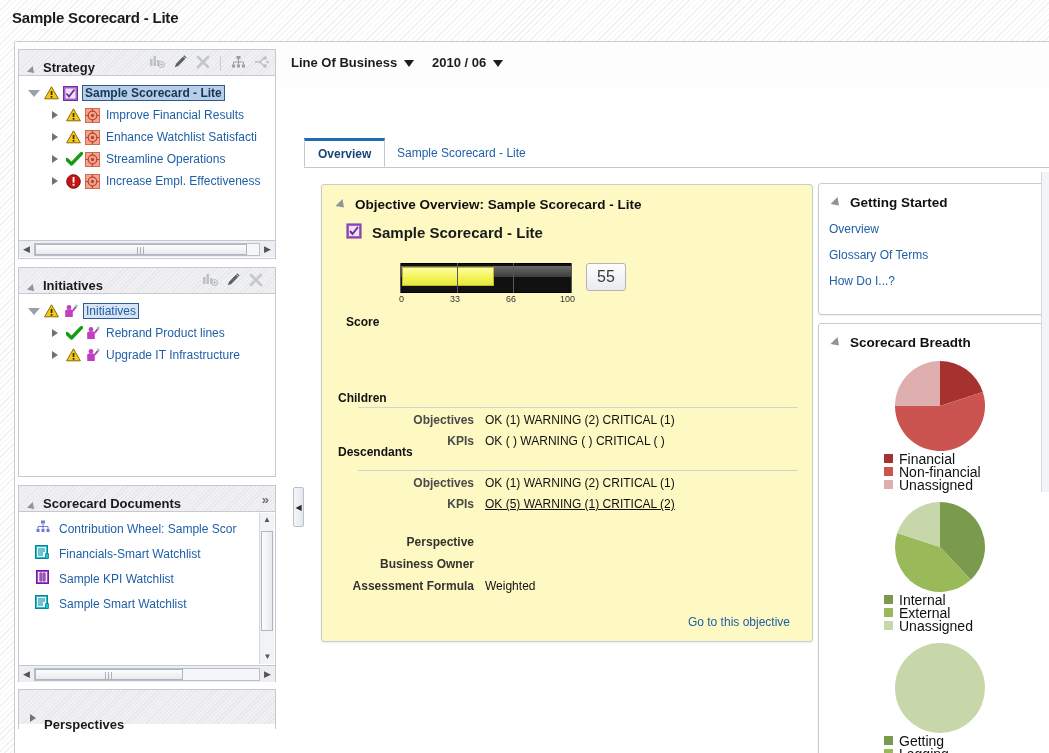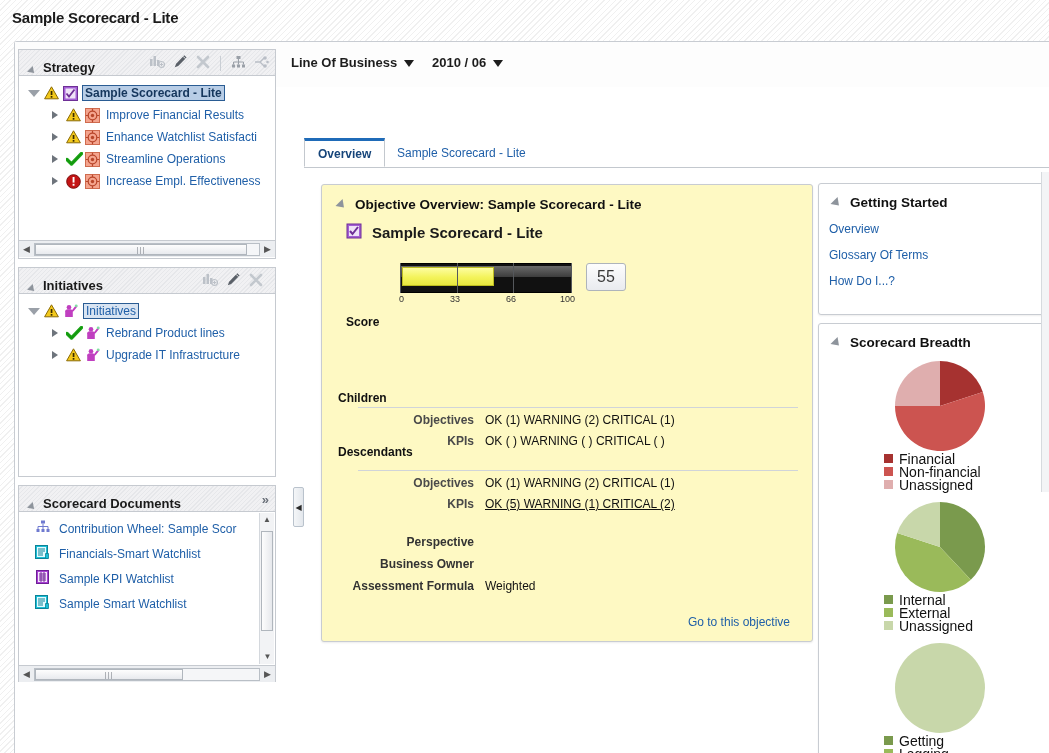--- a/index.html
+++ b/index.html
@@ -839,14 +839,20 @@
         <span class="arrow">◀</span>
         <span class="track">
           <span class="thumb" style="left:0; width:148px;">
             <span class="grip">|||</span>
           </span>
         </span>
         <span class="arrow">▶</span>
       </div>
     </div>
 
+    <div class="panel" style="top:640px; height:40px; border-bottom:none;">
+      <div class="panel-head" style="background:repeating-linear-gradient(135deg,#f1f1f3 0,#f1f1f3 2px,#e6e7ea 2px,#e6e7ea 3px); border-bottom:none; height:34px;">
+        <span class="expander closed" style="margin-left:8px;"></span>
+        <span class="panel-title" style="position:relative; top:8px;">Perspectives</span>
+      </div>
+    </div>
   </div>
 </div>
 
 </body></html>

